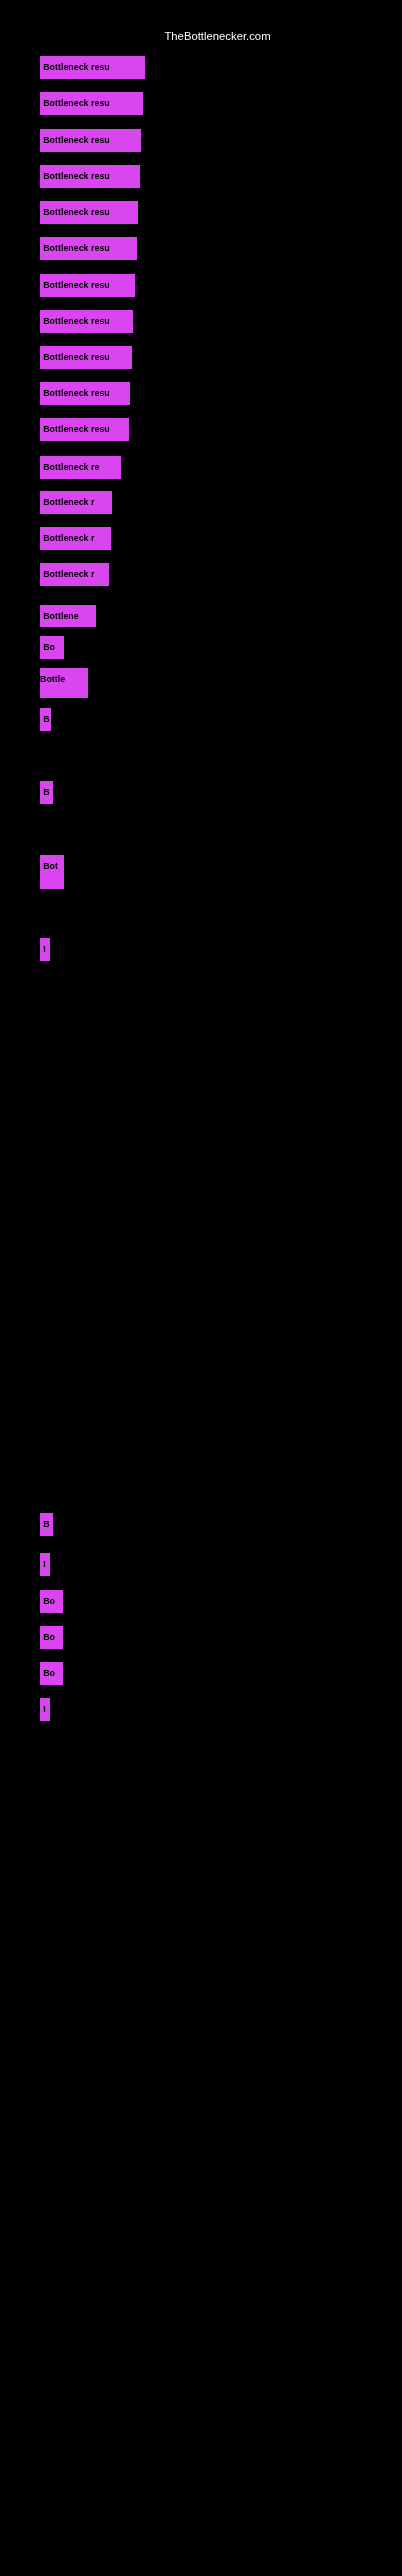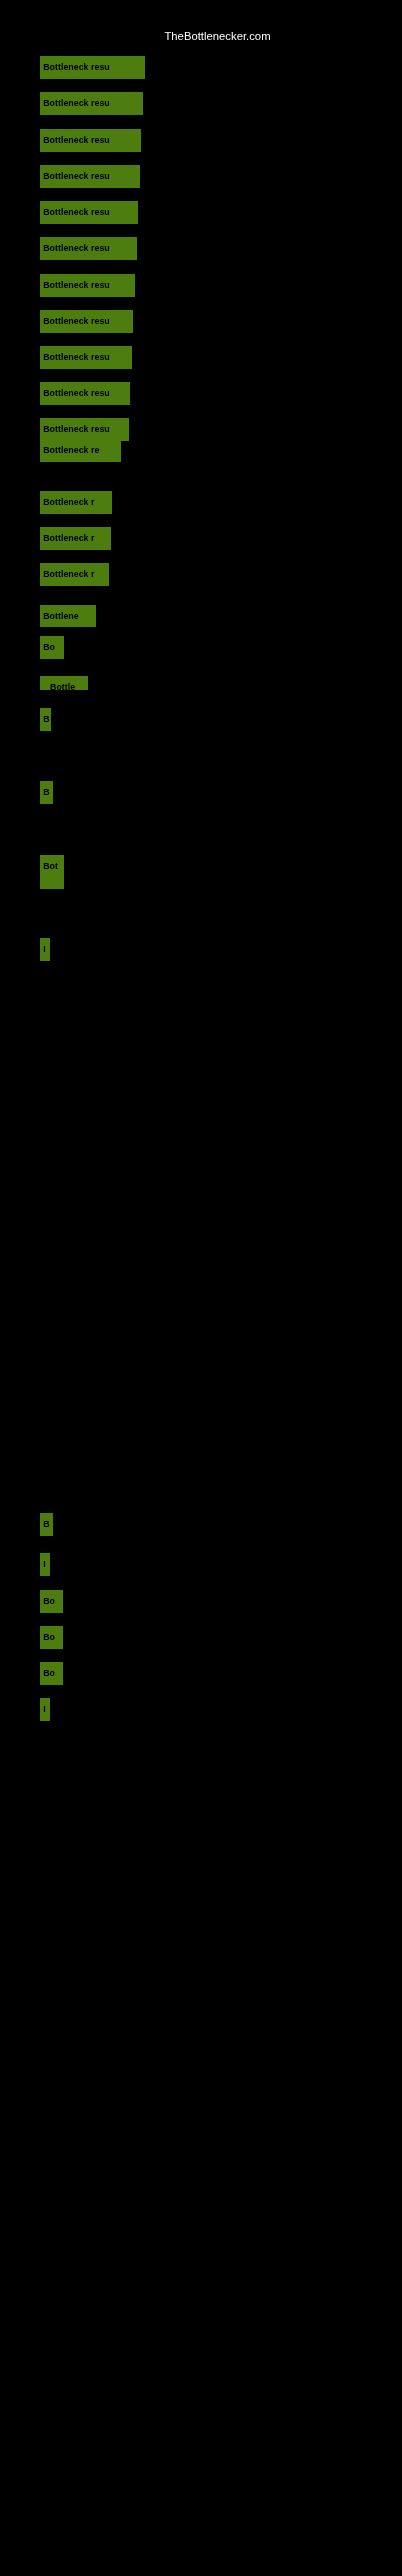--- a/index.html
+++ b/index.html
@@ -17,21 +17,21 @@
       padding: 6.4px 0 3.2px 0;
       font-weight: normal;
     }
     .bar-container {
       position: absolute;
       left: 0;
       display: flex;
       align-items: center;
     }
     .bar-label {
-      background-color: #4d7c0f;
+      background-color: #d946ef;
       color: #000;
       font-size: 8.9px;
       font-weight: bold;
       padding: 2.4px 4px;
       white-space: nowrap;
       overflow: hidden;
     }
   </style>
 </head>
 <body>
@@ -65,40 +65,40 @@
     </div>
     <div class="bar-container" style="top: 314px; height: 22.5px;">
       <div class="bar-label" style="width: 92px; height: 22.5px; line-height: 22.5px; padding: 0px 3.2px;">Bottleneck resu</div>
     </div>
     <div class="bar-container" style="top: 350px; height: 22.5px;">
       <div class="bar-label" style="width: 90px; height: 22.5px; line-height: 22.5px; padding: 0px 3.2px;">Bottleneck resu</div>
     </div>
     <div class="bar-container" style="top: 386px; height: 22.5px;">
       <div class="bar-label" style="width: 89px; height: 22.5px; line-height: 22.5px; padding: 0px 3.2px;">Bottleneck resu</div>
     </div>
-    <div class="bar-container" style="top: 406px; height: 25px;">
+    <div class="bar-container" style="top: 423px; height: 25px;">
       <div class="bar-label" style="width: 81px; height: 22.5px; line-height: 22.5px; padding: 0px 3.2px;">Bottleneck re</div>
     </div>
     <div class="bar-container" style="top: 459px; height: 22.5px;">
       <div class="bar-label" style="width: 72px; height: 22.5px; line-height: 22.5px; padding: 0px 3.2px;">Bottleneck r</div>
     </div>
     <div class="bar-container" style="top: 495px; height: 22.5px;">
       <div class="bar-label" style="width: 71px; height: 22.5px; line-height: 22.5px; padding: 0px 3.2px;">Bottleneck r</div>
     </div>
     <div class="bar-container" style="top: 531px; height: 22.5px;">
       <div class="bar-label" style="width: 69px; height: 22.5px; line-height: 22.5px; padding: 0px 3.2px;">Bottleneck r</div>
     </div>
     <div class="bar-container" style="top: 568px; height: 32px;">
       <div class="bar-label" style="width: 56px; height: 22.5px; line-height: 22.5px; padding: 0px 3.2px;">Bottlene</div>
     </div>
     <div class="bar-container" style="top: 604px; height: 22.5px;">
       <div class="bar-label" style="width: 24px; height: 22.5px; line-height: 22.5px; padding: 0px 3.2px;">Bo</div>
     </div>
     <div class="bar-container" style="top: 640px; height: 22.5px;">
-      <div class="bar-label" style="width: 48px; height: 14px; line-height: 22.5px; padding: 0px 10px;">Bottle</div>
+      <div class="bar-label" style="width: 48px; height: 30px; line-height: 22.5px; padding: 0px 0;">Bottle</div>
     </div>
     <div class="bar-container" style="top: 676px; height: 22.5px;">
       <div class="bar-label" style="width: 11.3px; height: 22.5px; line-height: 22.5px; padding: 0px 3.2px;">B</div>
     </div>
     <div class="bar-container" style="top: 749px; height: 22.5px;">
       <div class="bar-label" style="width: 13px; height: 22.5px; line-height: 22.5px; padding: 0px 3.2px;">B</div>
     </div>
     <div class="bar-container" style="top: 829px; height: 22.5px;">
       <div class="bar-label" style="width: 24px; height: 34px; line-height: 22.5px; padding: 0px 3.2px;">Bot</div>
     </div>

